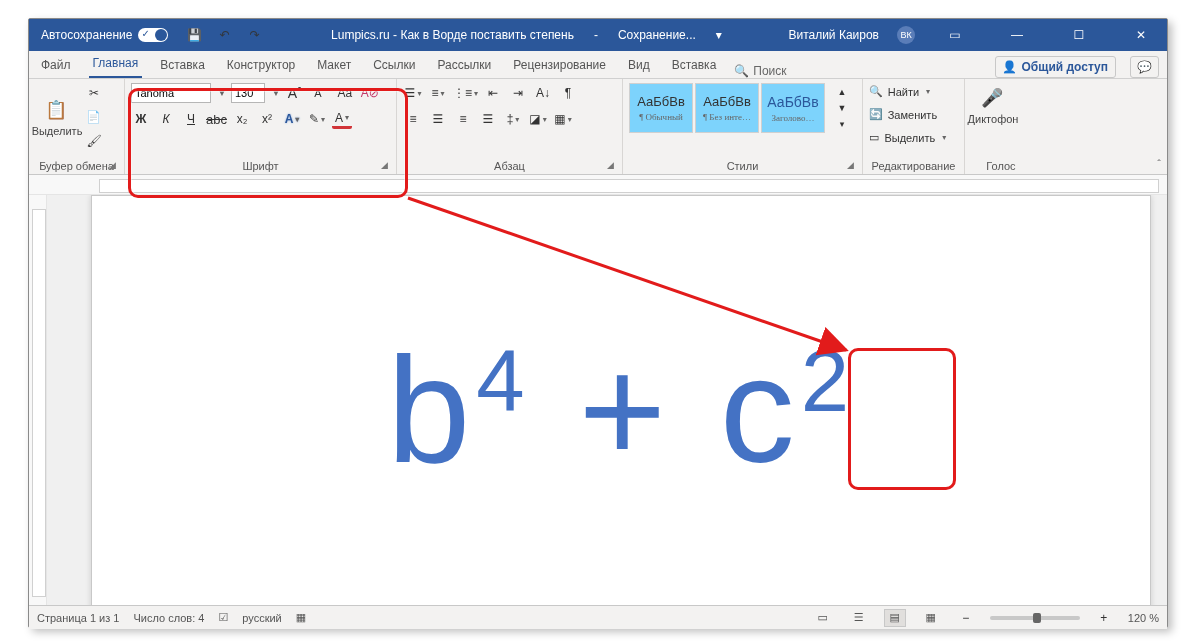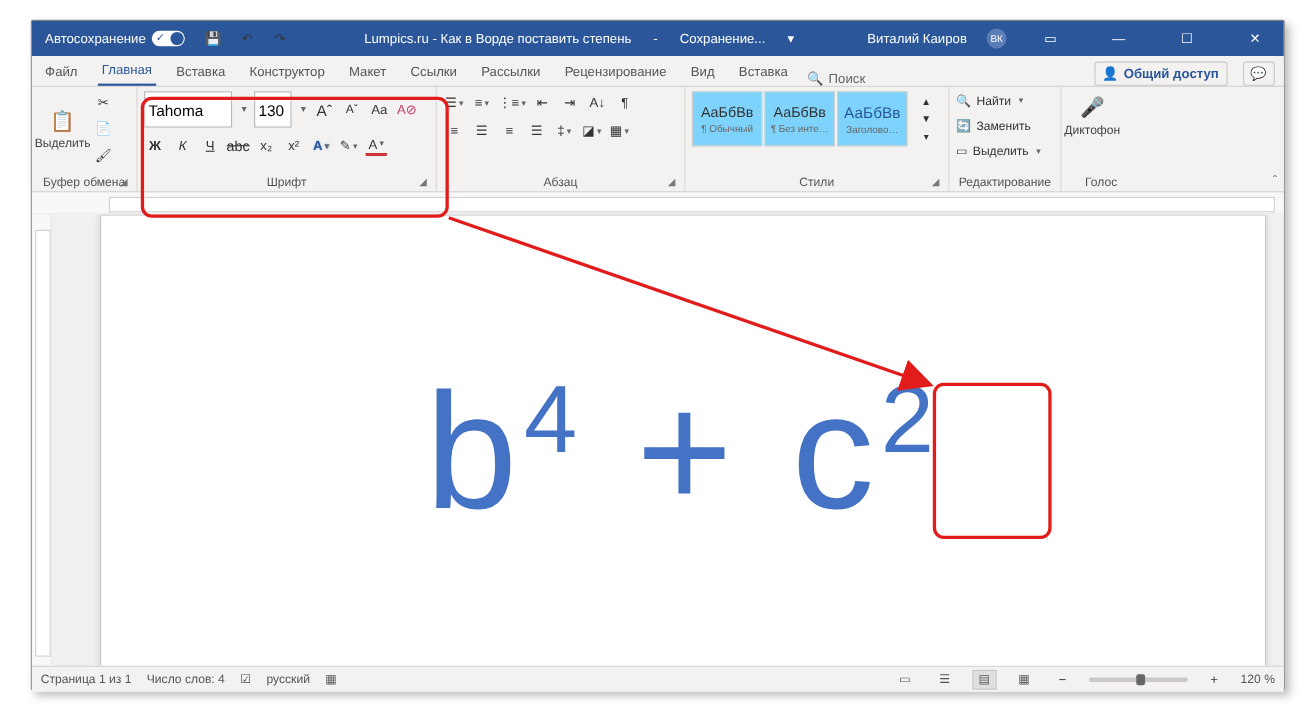--- a/index.html
+++ b/index.html
@@ -29,30 +29,30 @@
 .tabs .comment-btn { border:1px solid #c8c8c8; padding:3px 6px; border-radius:3px; color:#555; }
 
 
 .ribbon { height:96px; background:#f3f2f1; border-bottom:1px solid #c8c8c8; display:flex; font-size:11px; color:#444; position:relative; }
 .group { border-right:1px solid #d8d6d4; padding:4px 6px 2px; display:flex; flex-direction:column; justify-content:space-between; }
 .group .rows { display:flex; flex-direction:column; gap:6px; }
 .group .row { display:flex; align-items:center; gap:5px; }
 .group .label { text-align:center; font-size:11px; color:#555; padding-top:2px; position:relative; }
 .group .launcher { position:absolute; right:2px; bottom:2px; font-size:9px; color:#777; }
 .btn { min-width:20px; height:20px; display:inline-flex; align-items:center; justify-content:center; border-radius:2px; cursor:pointer; font-size:12px; color:#333; }
-.input { border:1px solid #b6b6b6; background:#fff; height:33px; font-size:14px; padding:0 3px; }
+.input { border:1px solid #b6b6b6; background:#fff; height:20px; font-size:11px; padding:0 3px; }
 .font-name { width:80px; }
 .font-size { width:34px; }
 .big-btn { width:44px; display:flex; flex-direction:column; align-items:center; gap:2px; padding:2px 0; }
 .big-btn .bicon { width:26px; height:26px; display:flex; align-items:center; justify-content:center; font-size:18px; }
 .styles-gallery { display:flex; gap:2px; }
 .style-item { width:64px; height:50px; border:1px solid #d0d0d0; background:#7dd3fc; display:flex; flex-direction:column; align-items:center; justify-content:center; font-size:10px; color:#333; }
 .style-item .preview { font-size:13px; }
 .style-item.blue .preview { color:#2b579a; font-size:14px; }
-.style-item .cap { font-size:9px; color:#666; margin-top:3px; white-space:nowrap; overflow:hidden; max-width:60px; }
+.style-item .cap { font-size:9px; color:#666; margin-top:3px; white-space:nowrap; overflow:hidden; max-width:60px;font-family:Liberation Serif, serif; }
 .edit-group .erow { display:flex; align-items:center; gap:5px; font-size:11px; color:#333; padding:2px 0; }
 .collapse { position:absolute; right:6px; bottom:4px; font-size:11px; color:#666; }
 
 
 .ruler { height:20px; background:#f8f8f8; border-bottom:1px solid #e5e5e5; position:relative; }
 .ruler::before { content:''; position:absolute; left:70px; right:8px; top:4px; height:12px; background:#fff; border:1px solid #d0d0d0; }
 .vruler { position:absolute; left:0; top:0; width:18px; bottom:0; background:#f8f8f8; border-right:1px solid #e5e5e5; }
 .vruler::before { content:''; position:absolute; top:14px; bottom:8px; left:3px; width:12px; background:#fff; border:1px solid #d0d0d0; }
 .docarea { position:relative; height:410px; background:#f0f0f0; overflow:hidden; }
 .page { position:absolute; left:62px; top:0; width:1060px; height:430px; background:#fff; box-shadow:0 0 6px rgba(0,0,0,.15); border:1px solid #c8c8c8; display:flex; align-items:center; justify-content:center; }

